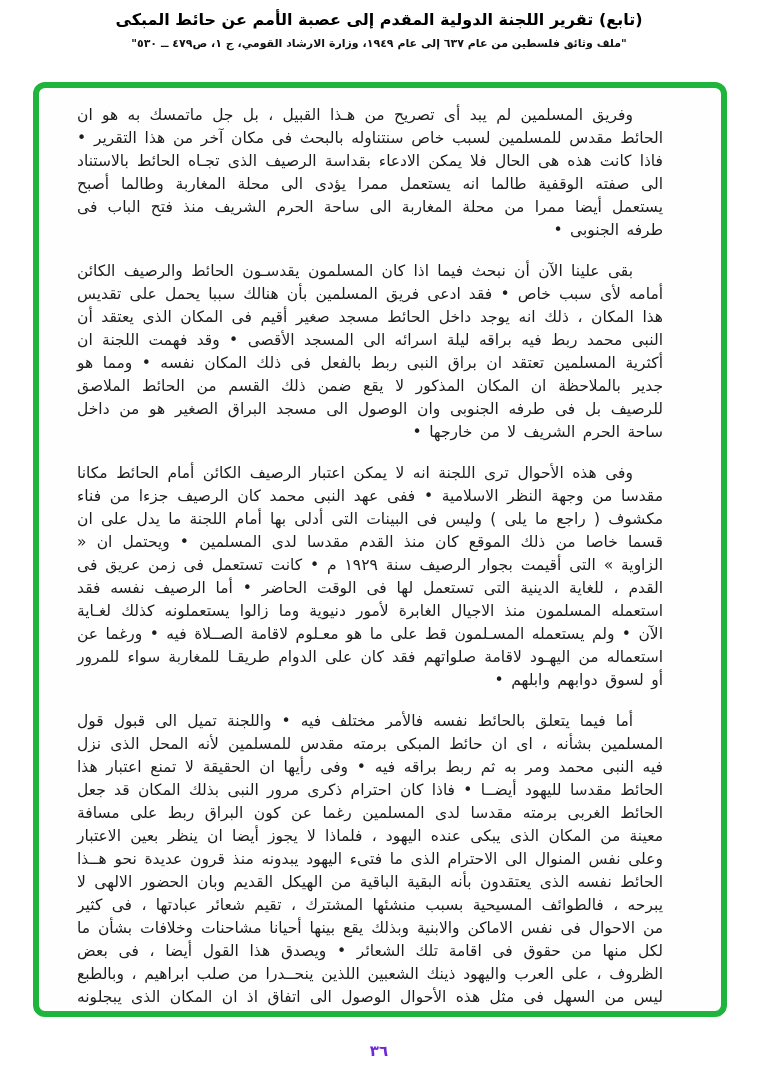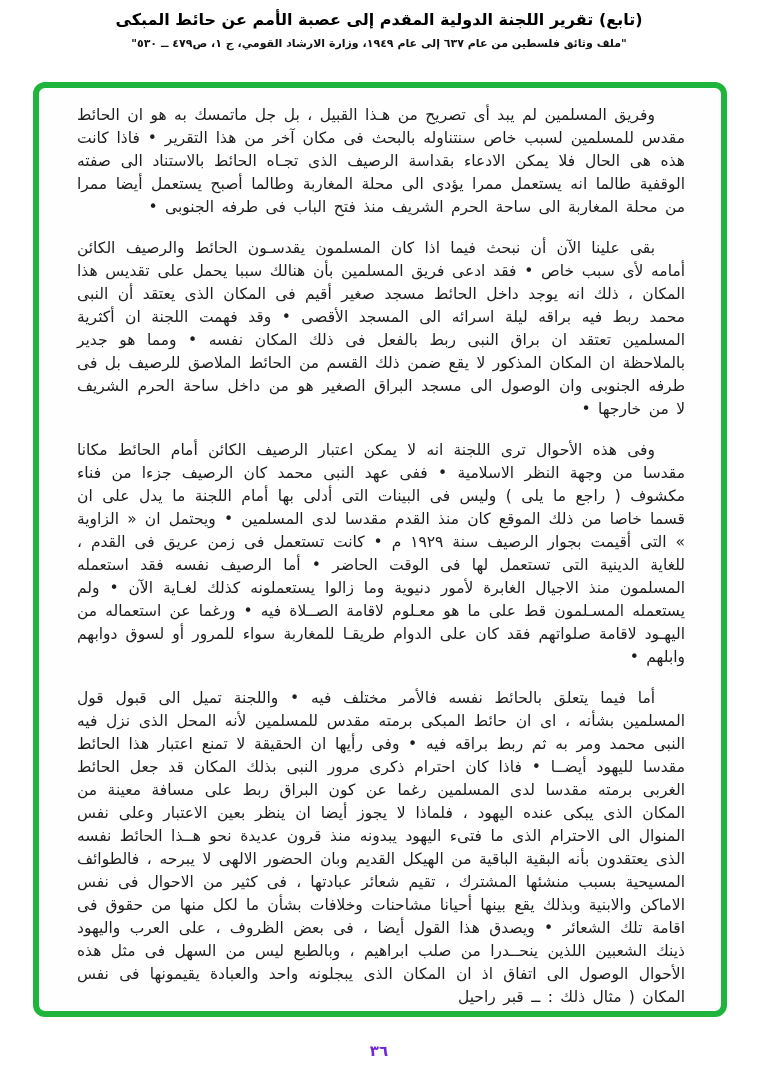--- a/index.html
+++ b/index.html
@@ -37,21 +37,21 @@
   }
   .content-box {
     position: absolute;
     left: 33px;
     top: 82px;
     width: 694px;
     height: 935px;
     box-sizing: border-box;
     border: 6px solid var(--frame-green, #1fb53c);
     border-radius: 12px;
-    padding: 16px 36px 10px 38px;
+    padding: 16px 58px 10px 38px;
     overflow: hidden;
     background: #fefefe;
   }
   .content-box p {
     margin: 0 0 18px 0;
     font-size: 15.5px;
     line-height: 23px;
     word-spacing: 2.5px;
     color: var(--text, #1d1d1d);
     text-align: justify;

